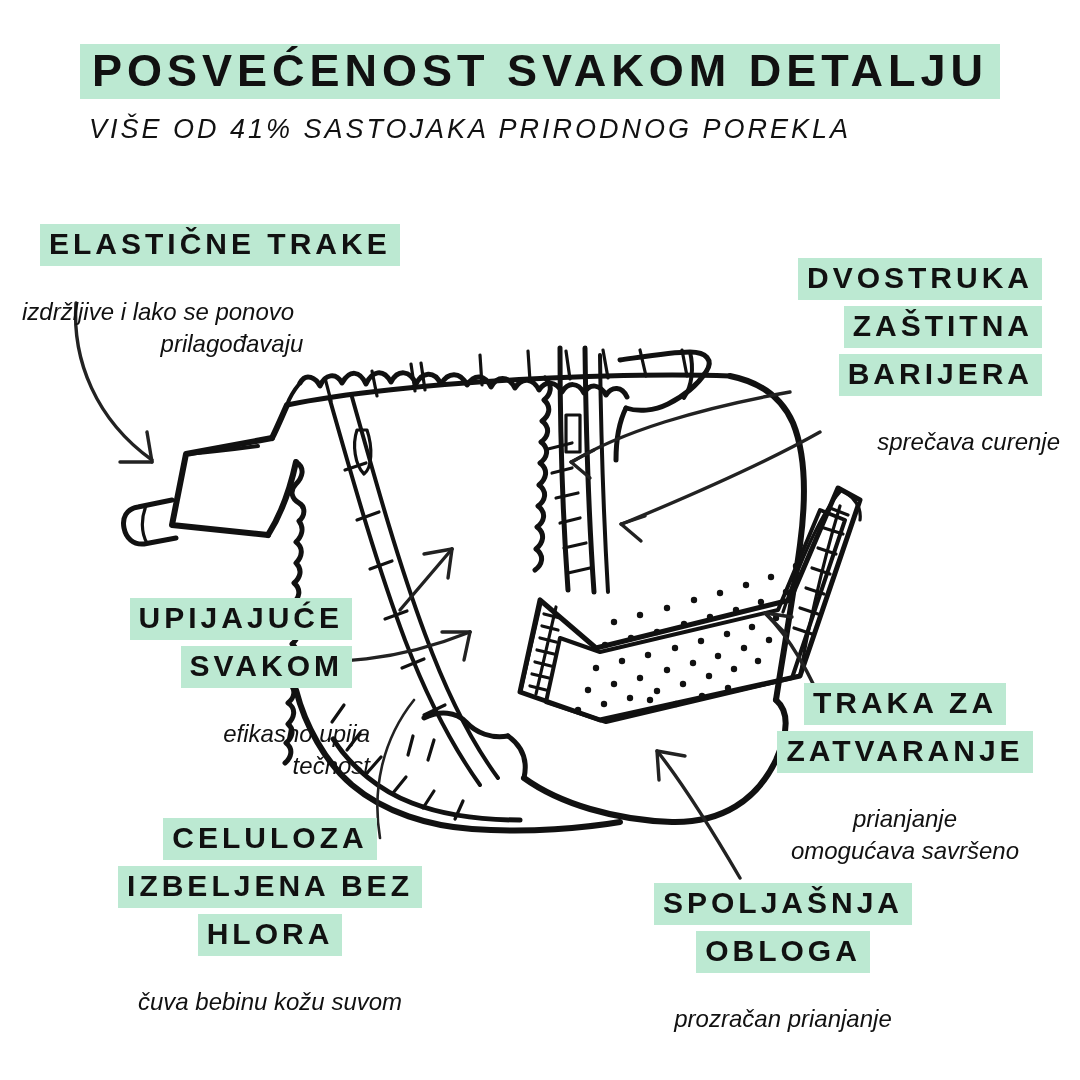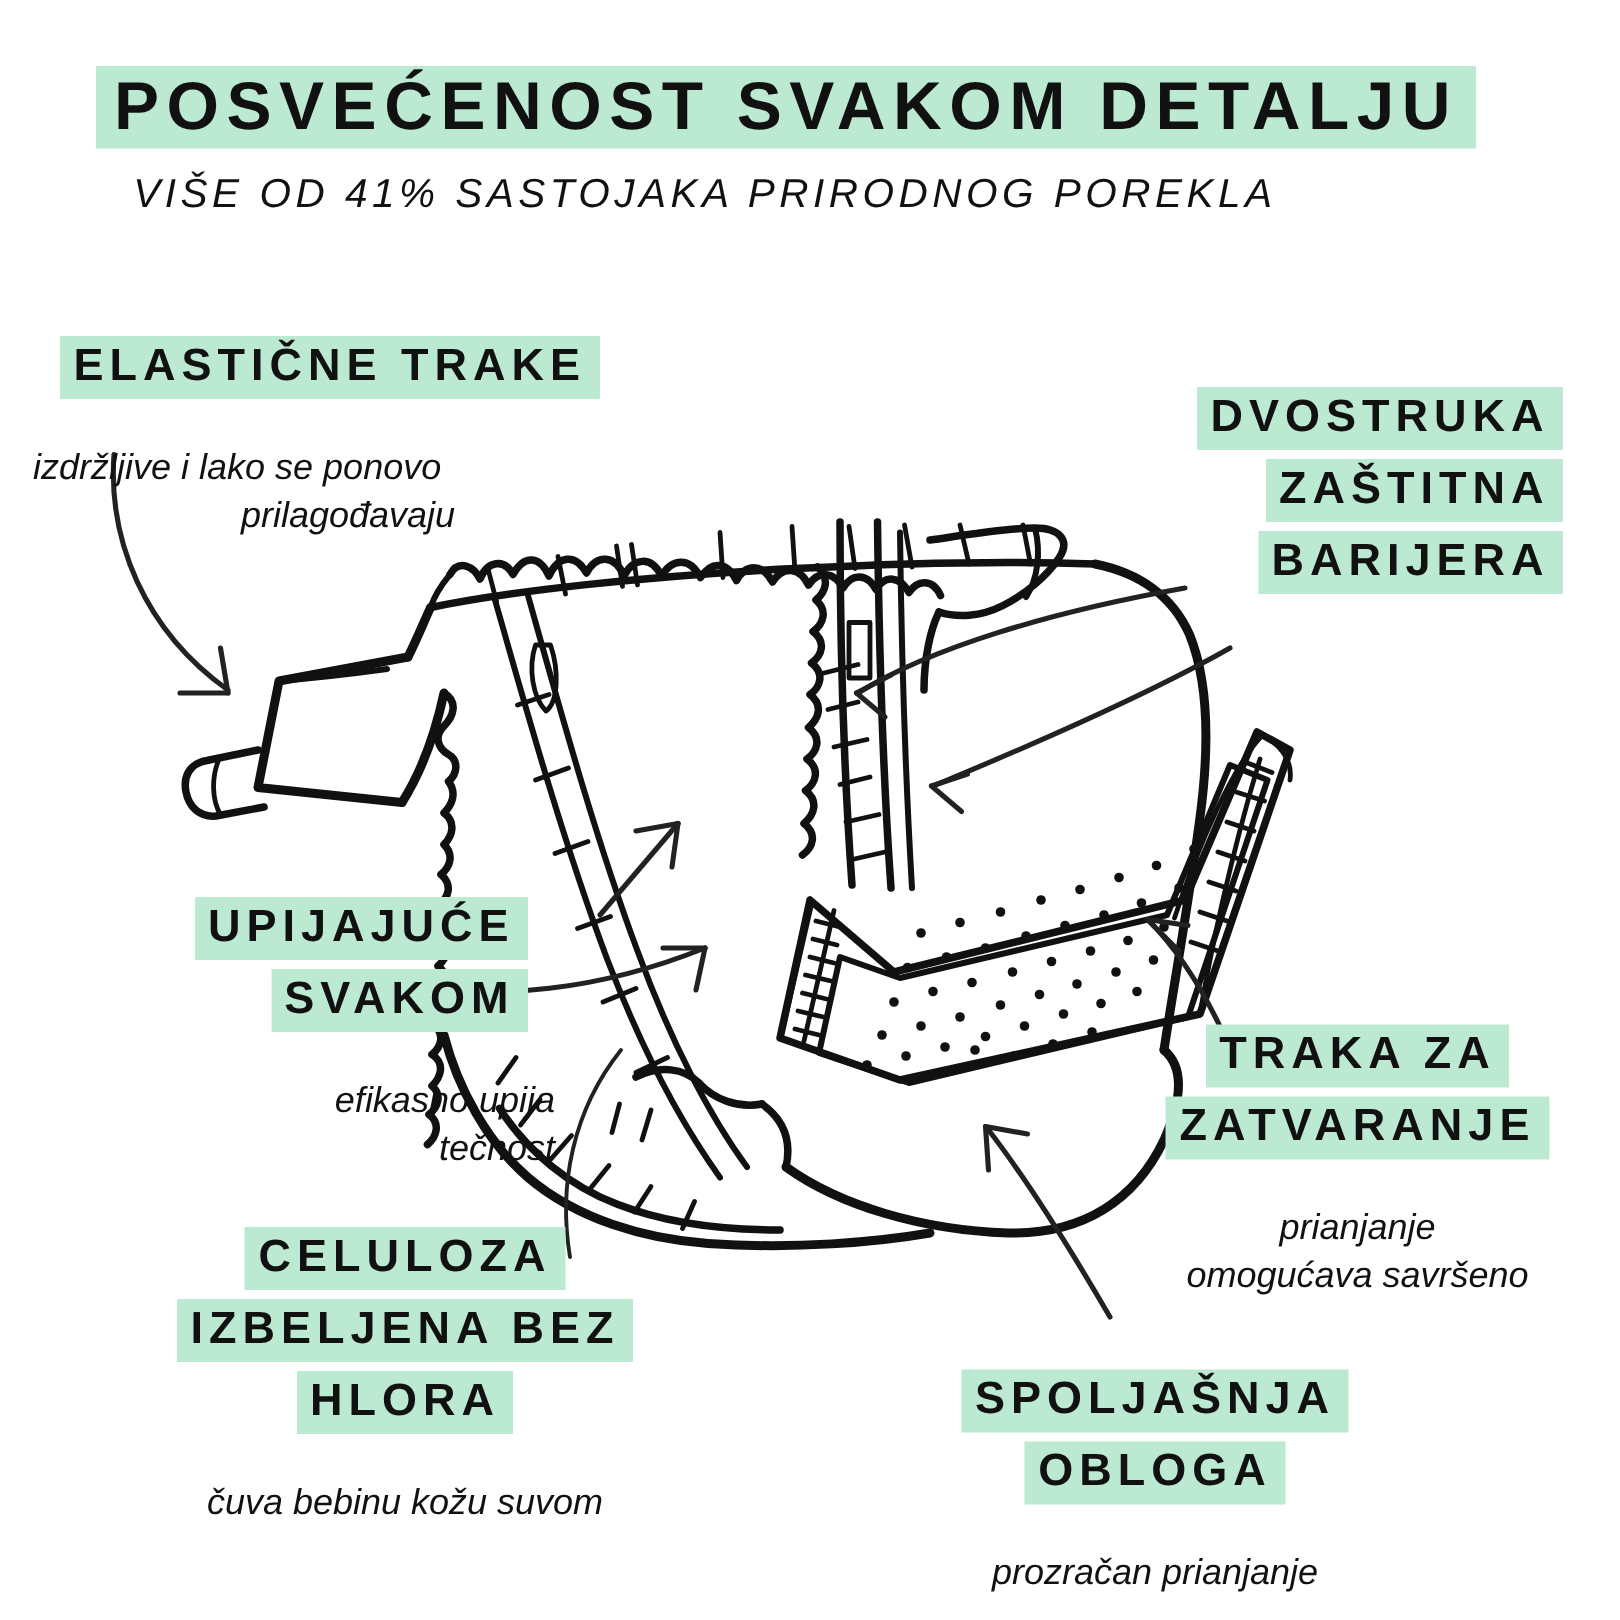--- a/index.html
+++ b/index.html
@@ -21,21 +21,21 @@
   
   .header {
     position: absolute;
     left: 0;
     top: 0;
     width: 1080px;
     text-align: center;
   }
   .title-wrap {
     position: absolute;
-    left: 34px;
+    left: 50px;
     top: 44px;
     width: 980px;
     text-align: center;
   }
   .title-hl {
     display: inline-block;
     background: #bce9d2;
     padding: 4px 12px 6px 12px;
     line-height: 1.0;
   }
@@ -84,21 +84,21 @@
   .ta-left   { text-align: left; }
   .ta-right  { text-align: right; }
   .ta-center { text-align: center; }
 
   
   #c-elastic    { left: 22px;  top: 206px;  width: 420px; }
   #c-barrier    { left: 600px; top: 240px;  width: 460px; text-align: right;}
   #c-core       { left: 40px;  top: 580px;  width: 330px; text-align: right;}
   #c-cellulose  { left: 70px;  top: 800px;  width: 400px; text-align: center;}
   #c-tape       { left: 740px; top: 665px;  width: 330px; text-align: center;}
-  #c-outer      { left: 600px; top: 865px;  width: 340px; text-align: center; margin-top: 30px;}
+  #c-outer      { left: 613px; top: 865px;  width: 340px; text-align: center;}
 
   
   #art {
     position: absolute;
     left: 0; top: 0;
     width: 1080px; height: 1080px;
     pointer-events: none;
   }
   .ink  { fill: none; stroke: #111111; stroke-linecap: round; stroke-linejoin: round; }
   .w6   { stroke-width: 6; }
@@ -364,20 +364,23 @@
       <div style="text-align:center">prilagođavaju</div>
     </div>
   </div>
 
   <div class="callout ta-right" id="c-barrier">
     <div class="lines">
       <span class="hl-line"><span>DVOSTRUKA</span></span>
       <span class="hl-line"><span>ZAŠTITNA</span></span>
       <span class="hl-line"><span>BARIJERA</span></span>
     </div>
+    <div class="desc">
+      <div>sprečava curenje</div>
+    </div>
   </div>
 
   <div class="callout ta-center" id="c-core">
     <div class="lines">
       <span class="hl-line"><span>UPIJAJUĆE</span></span>
       <span class="hl-line"><span>SVAKOM</span></span>
     </div>
     <div class="desc">
       <div>efikasno upija</div>
       <div>tečnost</div>

